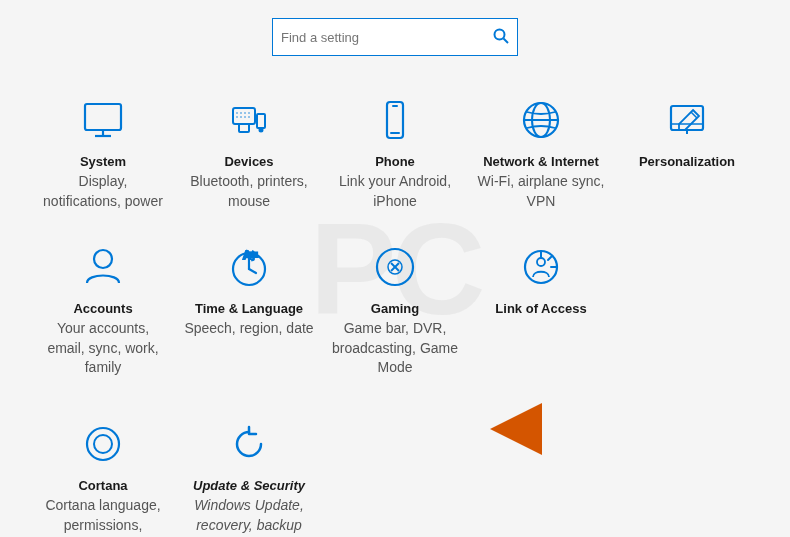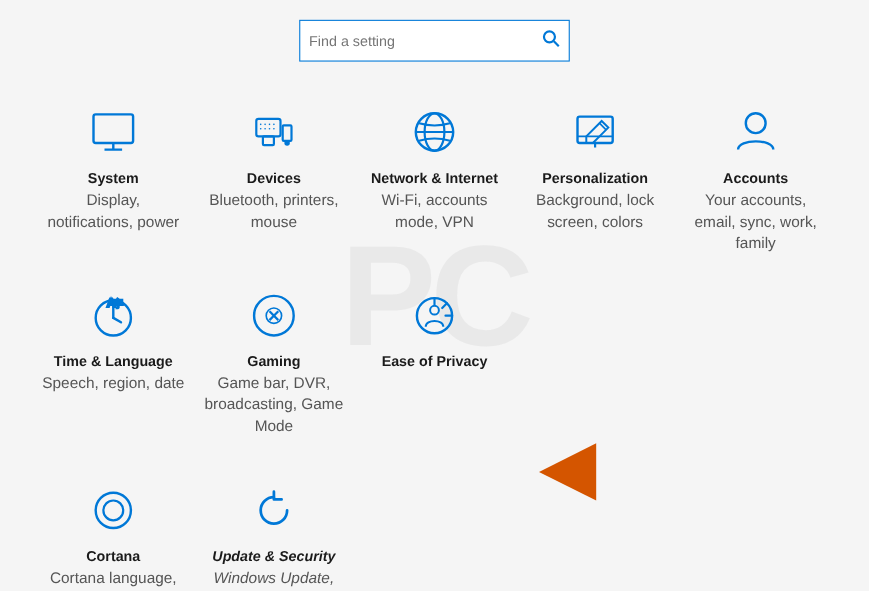--- a/index.html
+++ b/index.html
@@ -166,49 +166,59 @@
         <line x1="12" y1="21" x2="12" y2="21" stroke="#0078d7" stroke-width="1.5" stroke-linecap="round"></line>
         <line x1="16" y1="21" x2="16" y2="21" stroke="#0078d7" stroke-width="1.5" stroke-linecap="round"></line>
         <line x1="20" y1="21" x2="20" y2="21" stroke="#0078d7" stroke-width="1.5" stroke-linecap="round"></line>
         <line x1="24" y1="21" x2="24" y2="21" stroke="#0078d7" stroke-width="1.5" stroke-linecap="round"></line>
       </svg>
     </div>
     <div class="setting-name">Devices</div>
     <div class="setting-desc">Bluetooth, printers, mouse</div>
   </div>
 
+  <div class="setting-item">
+    <div class="setting-icon">
+      <svg viewBox="0 0 48 48">
+        <rect x="16" y="6" width="16" height="36" rx="3" stroke="#0078d7" stroke-width="2.2" fill="none"></rect>
+        <line x1="20" y1="37" x2="28" y2="37" stroke="#0078d7" stroke-width="2" stroke-linecap="round"></line>
+        <line x1="22" y1="10" x2="26" y2="10" stroke="#0078d7" stroke-width="2" stroke-linecap="round"></line>
+      </svg>
+    </div>
+    <div class="setting-name">Phone</div>
+    <div class="setting-desc">Link your Android, iPhone</div>
+  </div>
 
   <div class="setting-item">
     <div class="setting-icon">
       <svg viewBox="0 0 48 48">
         <circle cx="24" cy="24" r="17" stroke="#0078d7" stroke-width="2.2" fill="none"></circle>
         <ellipse cx="24" cy="24" rx="9" ry="17" stroke="#0078d7" stroke-width="2" fill="none"></ellipse>
         <line x1="7" y1="24" x2="41" y2="24" stroke="#0078d7" stroke-width="2"></line>
         <path d="M10 16 Q24 20 38 16" stroke="#0078d7" stroke-width="1.8" fill="none"></path>
         <path d="M10 32 Q24 28 38 32" stroke="#0078d7" stroke-width="1.8" fill="none"></path>
       </svg>
     </div>
     <div class="setting-name">Network &amp; Internet</div>
-    <div class="setting-desc">Wi-Fi, accounts mode, VPN</div>
+    <div class="setting-desc">Wi-Fi, airplane sync, VPN</div>
   </div>
 
   <div class="setting-item">
     <div class="setting-icon">
       <svg viewBox="0 0 48 48">
         <rect x="8" y="10" width="32" height="24" rx="2" stroke="#0078d7" stroke-width="2.2" fill="none"></rect>
         <line x1="8" y1="28" x2="40" y2="28" stroke="#0078d7" stroke-width="1.5"></line>
         <line x1="16" y1="34" x2="32" y2="34" stroke="#0078d7" stroke-width="2"></line>
         <line x1="24" y1="34" x2="24" y2="38" stroke="#0078d7" stroke-width="2"></line>
 
         <path d="M30 14 L36 20 L22 34 L16 34 L16 28 Z" stroke="#0078d7" stroke-width="1.8" fill="none"></path>
         <line x1="28" y1="16" x2="34" y2="22" stroke="#0078d7" stroke-width="1.5"></line>
       </svg>
     </div>
     <div class="setting-name">Personalization</div>
-    <div class="setting-desc">Background, lock screen, colors</div>
   </div>
 
 
   <div class="setting-item">
     <div class="setting-icon">
       <svg viewBox="0 0 48 48">
         <circle cx="24" cy="16" r="9" stroke="#0078d7" stroke-width="2.2" fill="none"></circle>
         <path d="M8 40 C8 30 40 30 40 40" stroke="#0078d7" stroke-width="2.2" fill="none"></path>
       </svg>
     </div>
@@ -250,21 +260,21 @@
       <svg viewBox="0 0 48 48">
         <circle cx="24" cy="24" r="16" stroke="#0078d7" stroke-width="2.2" fill="none"></circle>
         <path d="M24 8 L24 14" stroke="#0078d7" stroke-width="2" stroke-linecap="round"></path>
         <path d="M40 24 L34 24" stroke="#0078d7" stroke-width="2" stroke-linecap="round"></path>
         <path d="M35.3 12.7 L31 17" stroke="#0078d7" stroke-width="2" stroke-linecap="round"></path>
 
         <circle cx="24" cy="19" r="4" stroke="#0078d7" stroke-width="1.8" fill="none"></circle>
         <path d="M16 34 C16 27 32 27 32 34" stroke="#0078d7" stroke-width="1.8" fill="none"></path>
       </svg>
     </div>
-    <div class="setting-name">Ease of Privacy</div>
+    <div class="setting-name">Link of Access</div>
   </div>
 
 </div>
 
 <div class="settings-bottom">
 
   <div class="setting-item">
     <div class="setting-icon">
       <svg viewBox="0 0 48 48">
         <circle cx="24" cy="24" r="16" stroke="#0078d7" stroke-width="2.2" fill="none"></circle>

